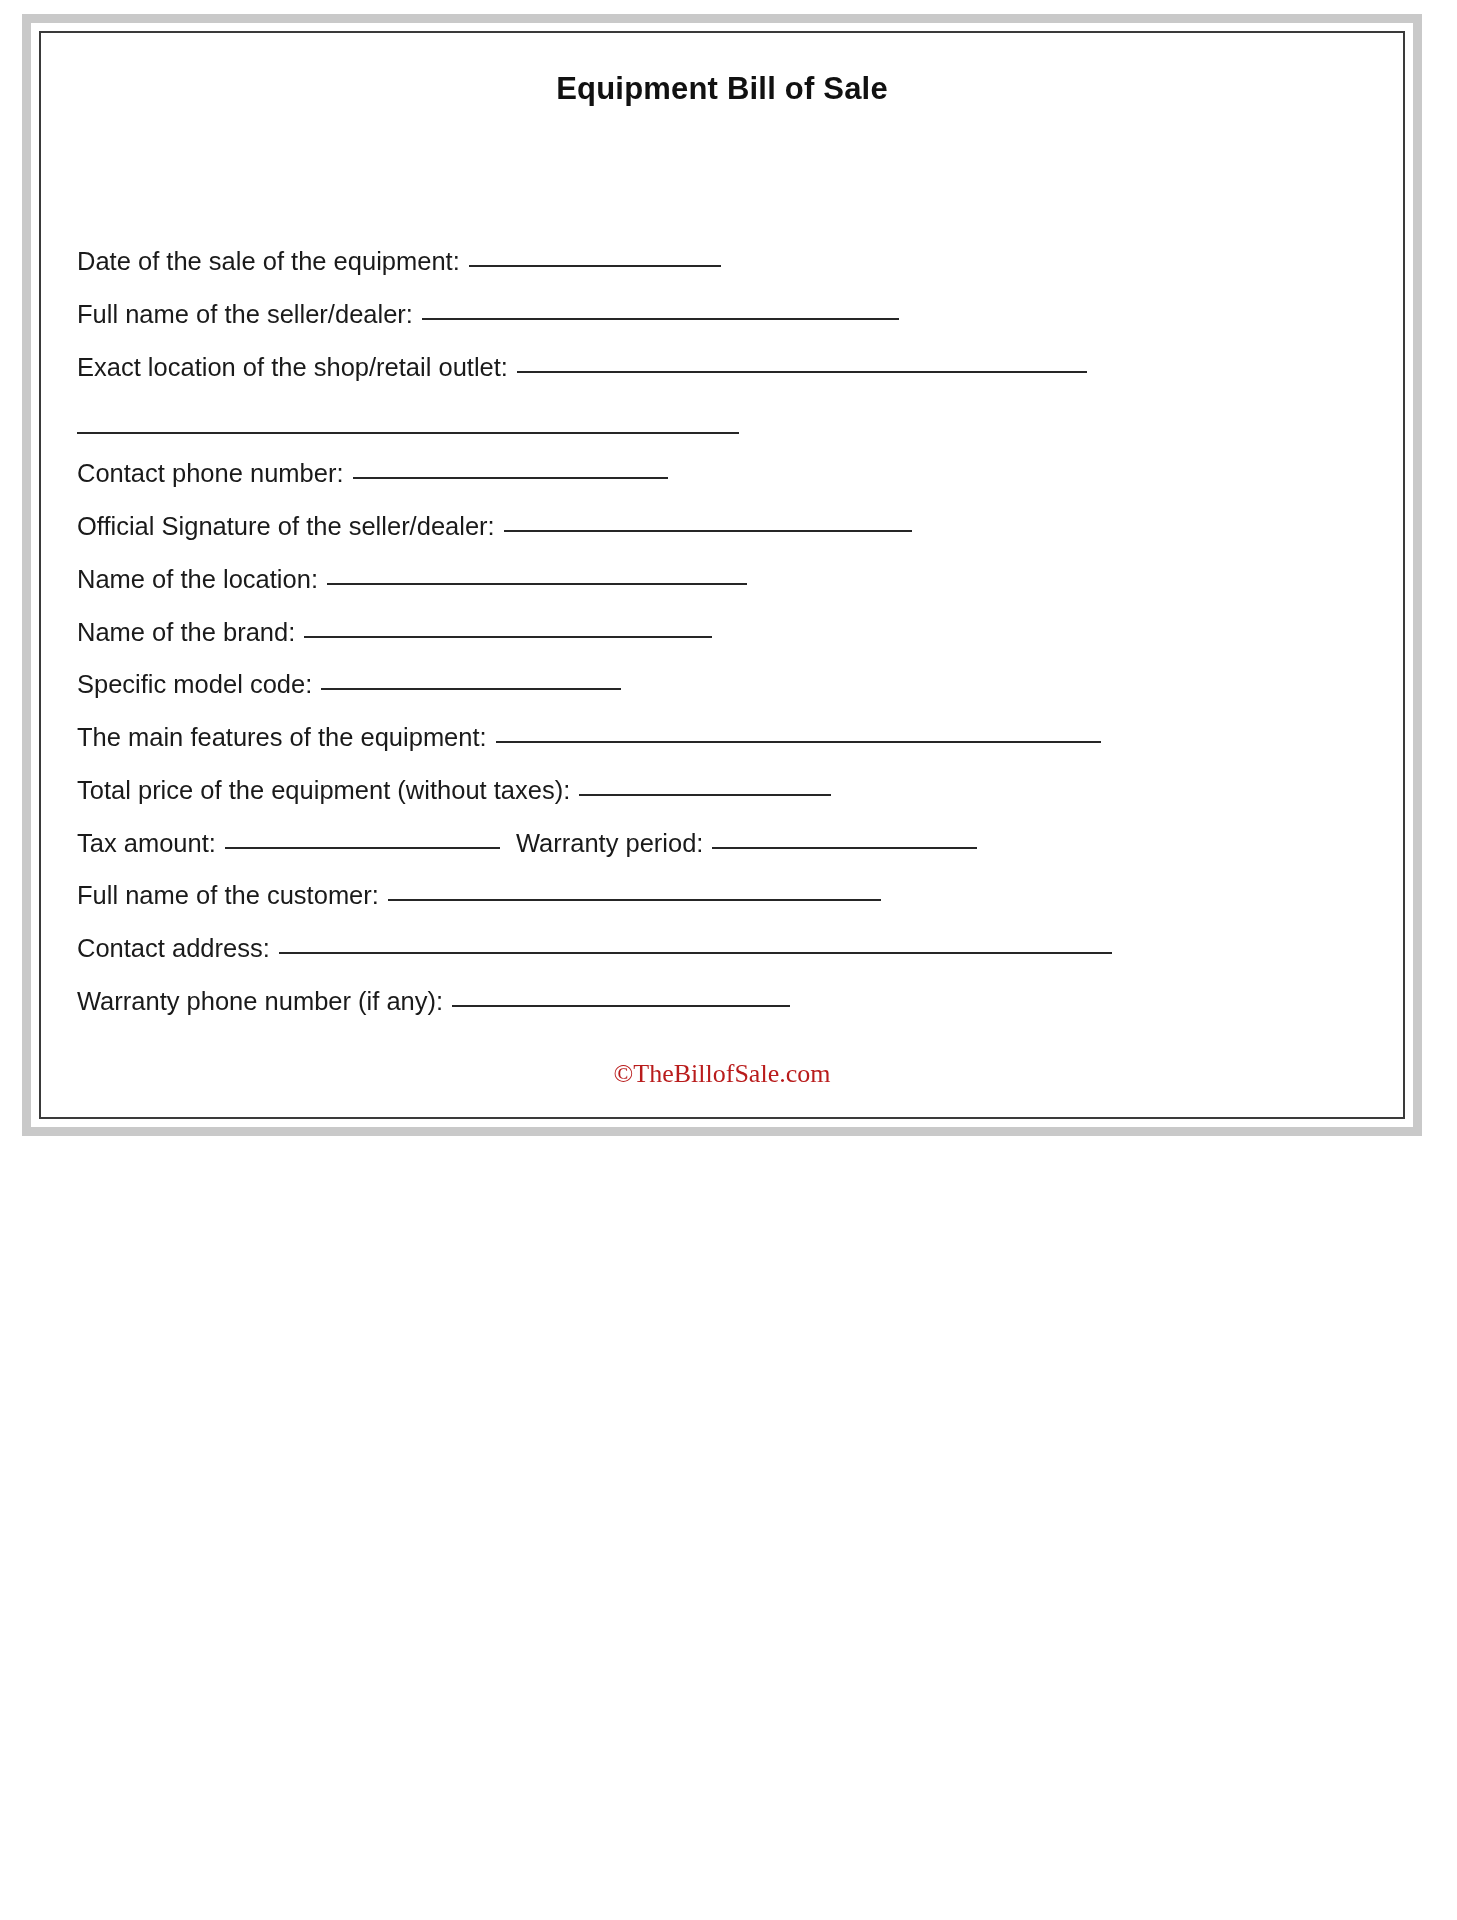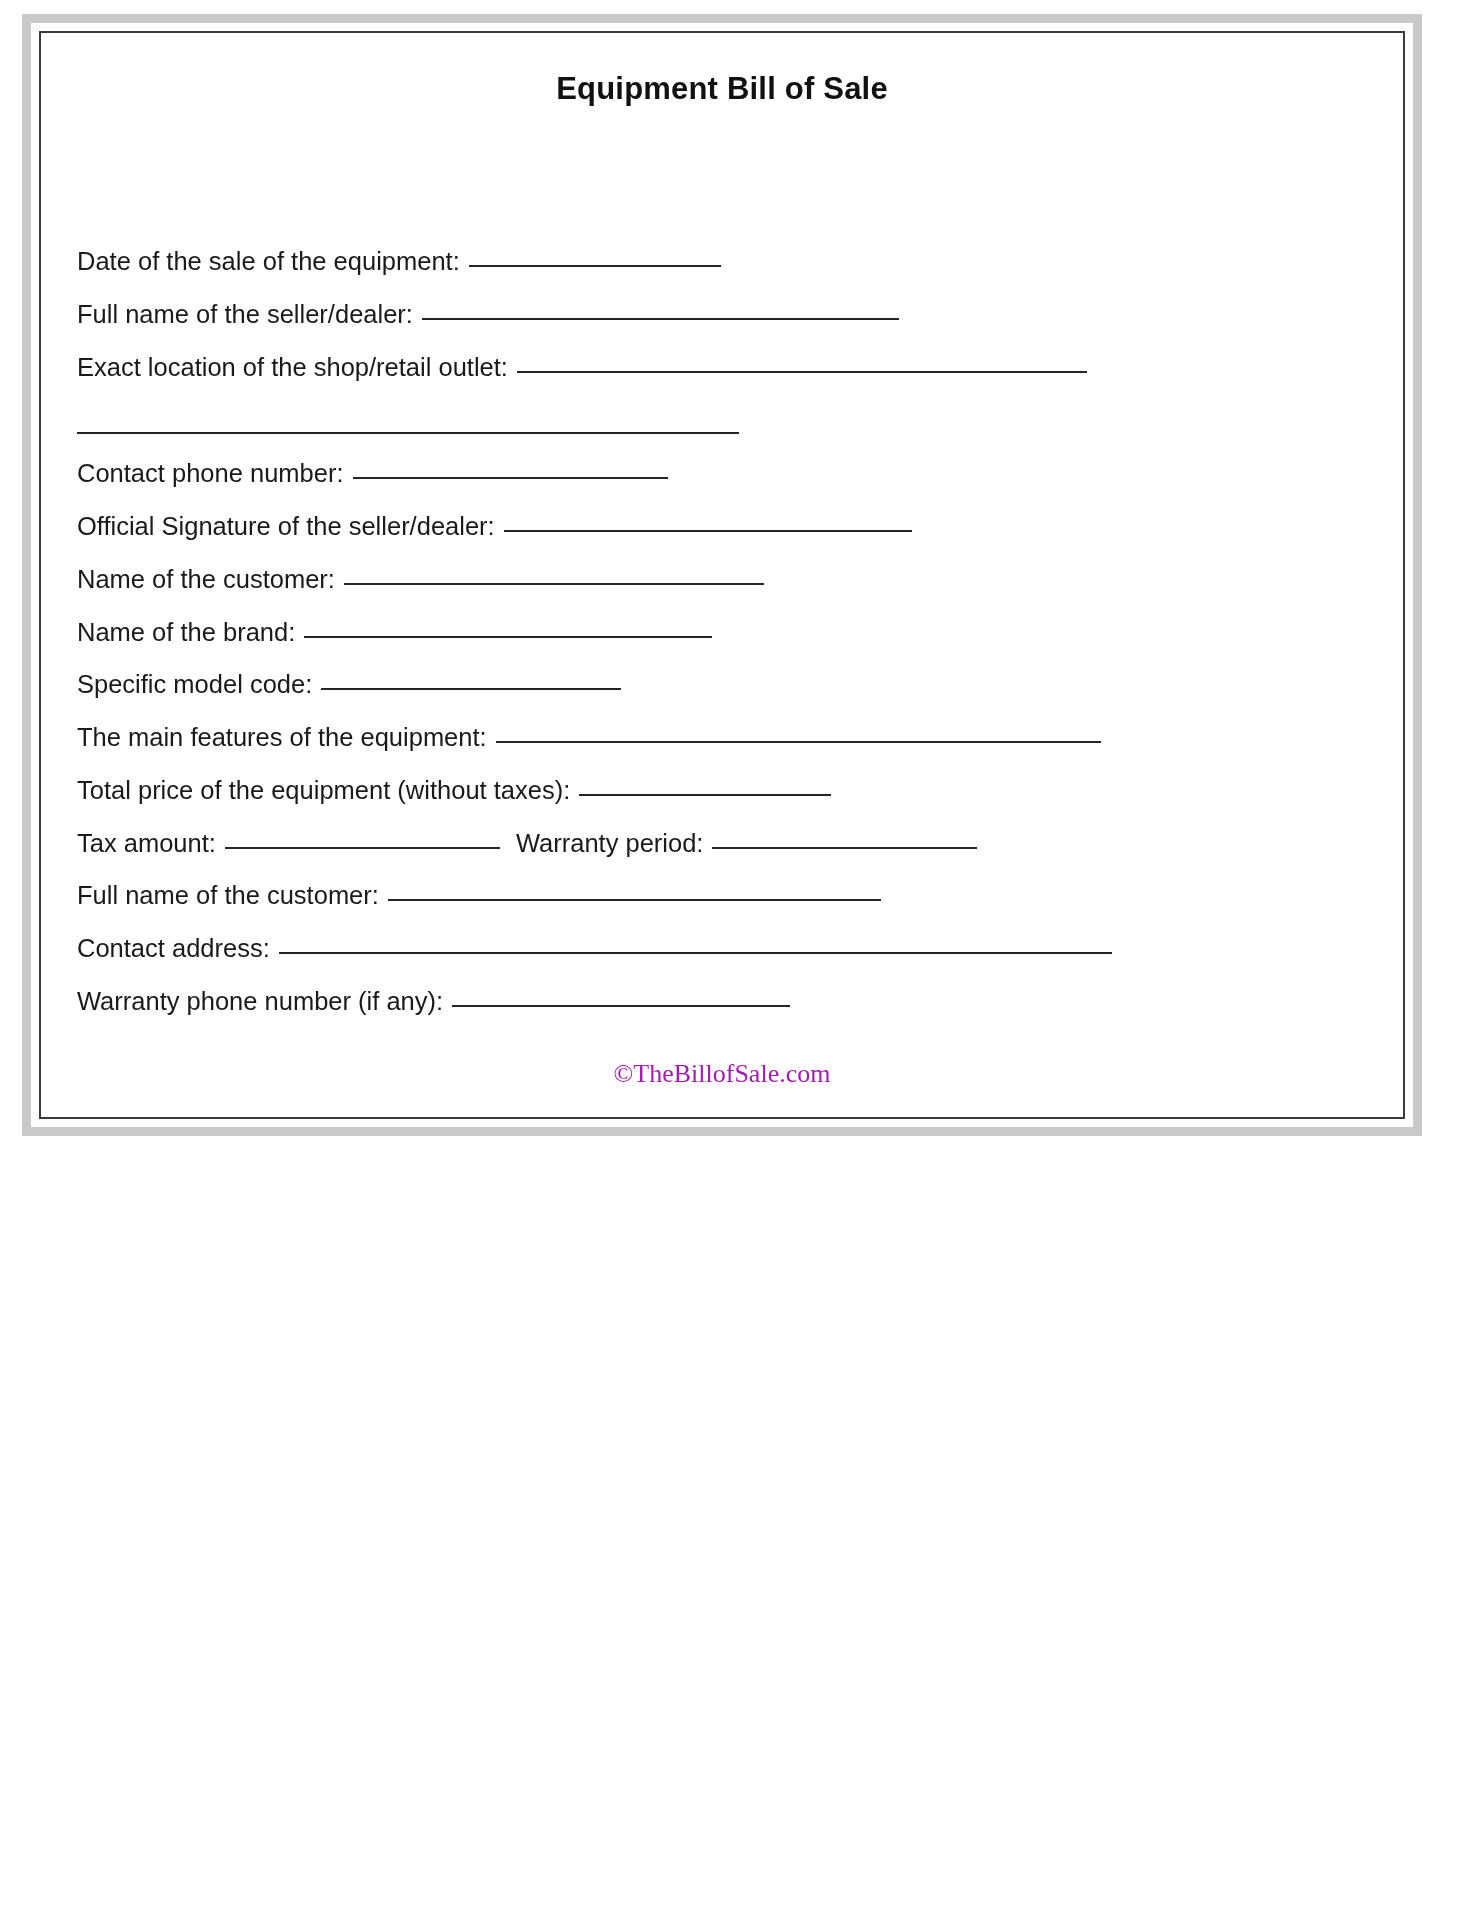--- a/index.html
+++ b/index.html
@@ -99,21 +99,21 @@
     margin-left: 16px;
   }
 
   .footer {
     position: absolute;
     bottom: 28px;
     left: 0;
     width: 100%;
     text-align: center;
     font-size: 26px;
-    color: #a21caf;
+    color: #b91c1c;
     font-family: "Liberation Serif", serif;
   }
 </style>
 </head>
 <body>
 
 <div class="page-frame">
   <div class="sheet">
 
     <div class="doc-title">Equipment Bill of Sale</div>
@@ -136,21 +136,21 @@
         </div>
         <div class="form-row">
           <span class="label">Contact phone number:</span>
           <span class="rule" style="width: 315px;"></span>
         </div>
         <div class="form-row">
           <span class="label">Official Signature of the seller/dealer:</span>
           <span class="rule" style="width: 408px;"></span>
         </div>
         <div class="form-row">
-          <span class="label">Name of the customer:</span>
+          <span class="label">Name of the location:</span>
           <span class="rule" style="width: 420px;"></span>
         </div>
         <div class="form-row">
           <span class="label">Name of the brand:</span>
           <span class="rule" style="width: 408px;"></span>
         </div>
         <div class="form-row">
           <span class="label">Specific model code:</span>
           <span class="rule" style="width: 300px;"></span>
         </div>

